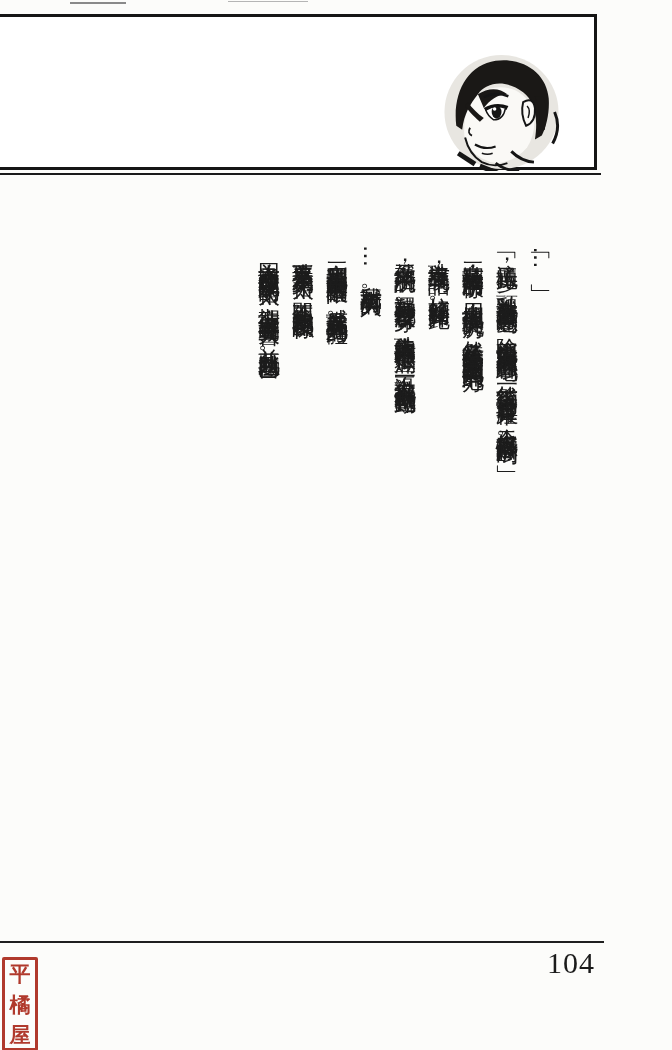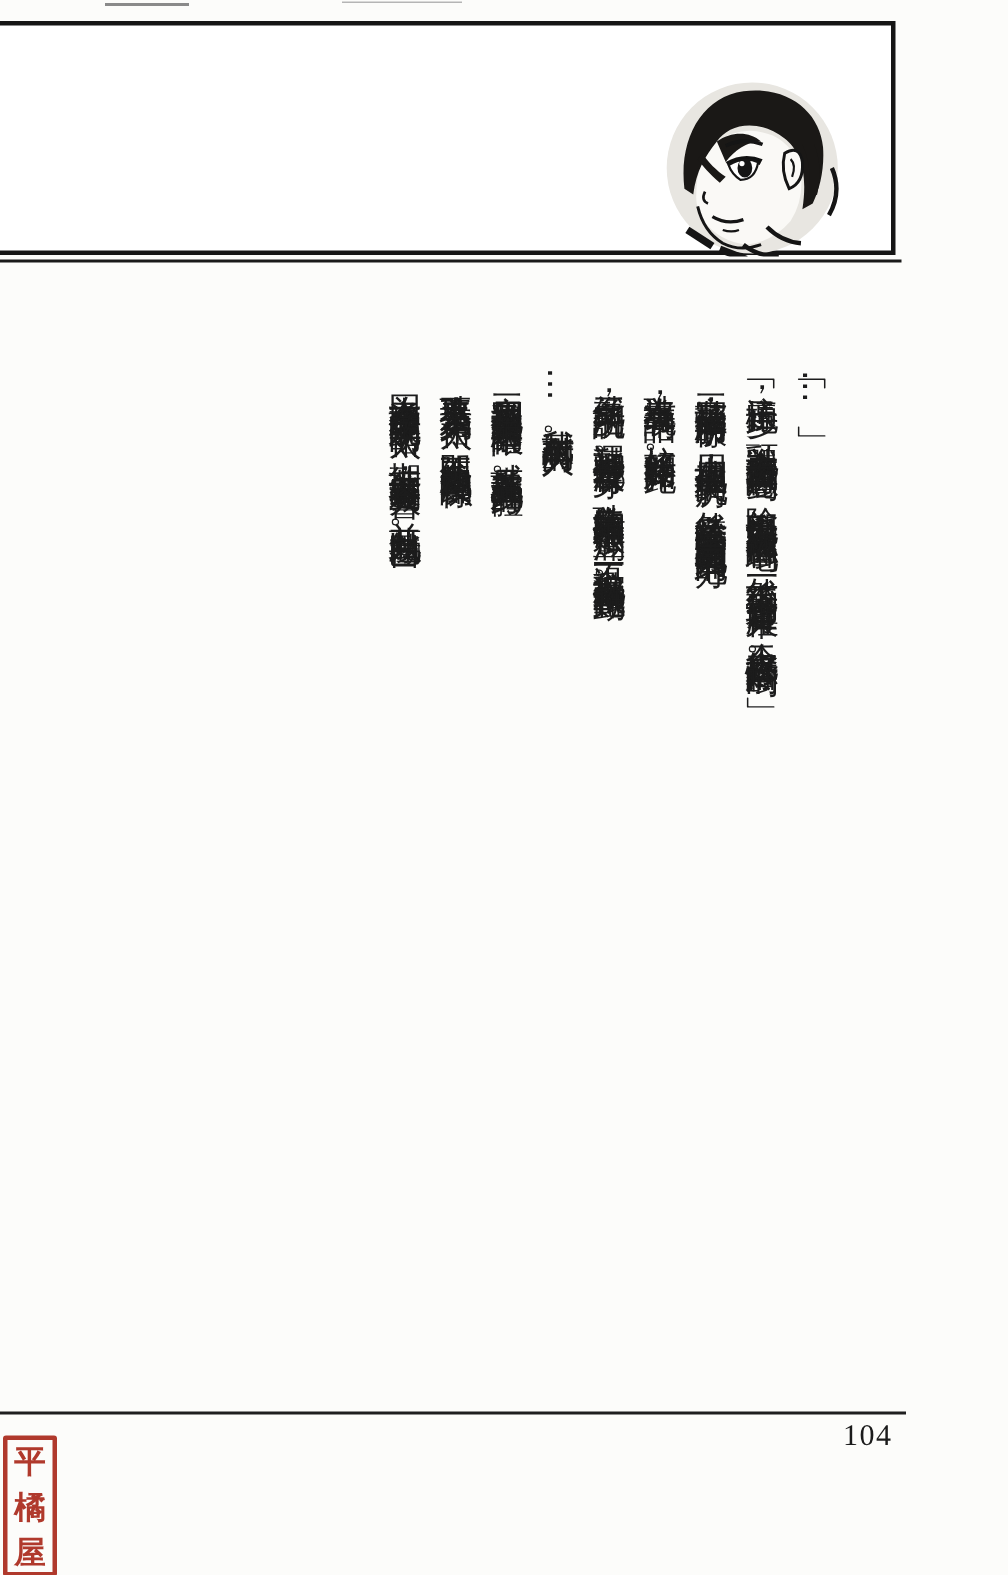--- a/index.html
+++ b/index.html
@@ -27,22 +27,22 @@
     position:absolute; top:190px; right:114px; width:492px; height:742px;
     writing-mode:vertical-rl; text-orientation:mixed;
     font-size:22px; line-height:34px; letter-spacing:1.5px;
     color:#1c1c1c;
   }
   .story p { margin:0; text-indent:2.5em; }
 
   
   .footer-rule { position:absolute; left:0; top:941px; width:604px; height:2px; background:#1f1f1f; }
   .page-number {
-    position:absolute; left:562px; top:946px;
-    font-family:"Liberation Serif",serif; font-size:20px; color:#1b1b1b; letter-spacing:1px;
+    position:absolute; left:547px; top:946px;
+    font-family:"Liberation Serif",serif; font-size:30px; color:#1b1b1b; letter-spacing:1px;
   }
   .seal {
     position:absolute; left:2px; top:957px; width:30px; height:82px;
     border:3px solid #b0392c; border-radius:2px;
     display:flex; flex-direction:column; align-items:center; justify-content:space-between;
     padding:3px 0; box-sizing:content-box;
     color:#b0392c; font-family:"DejaVu Serif",serif; font-weight:bold;
     font-size:21px; line-height:1;
   }
 </style>

